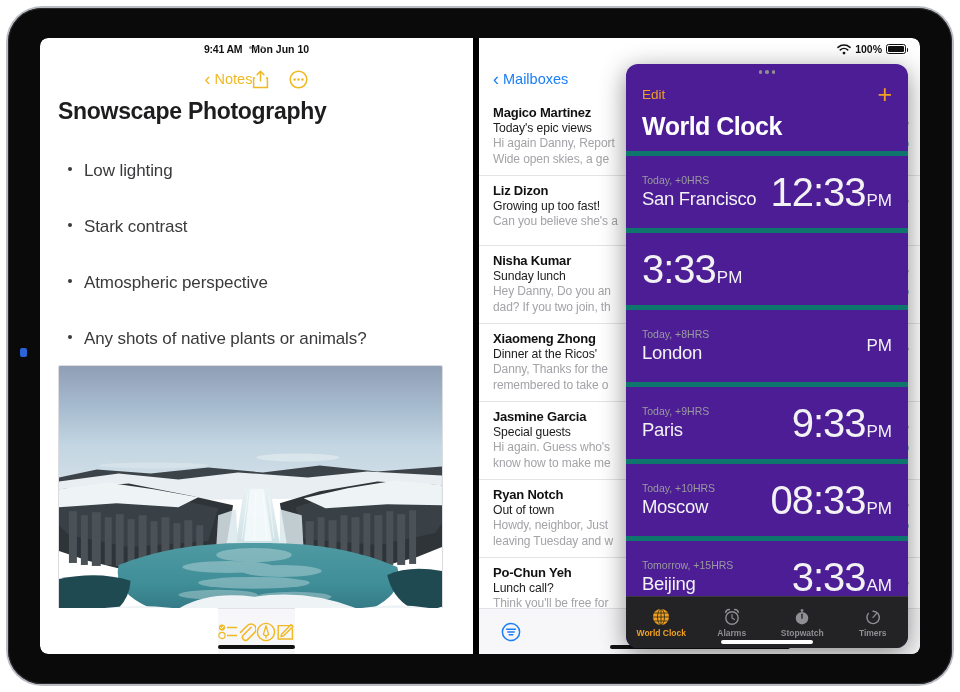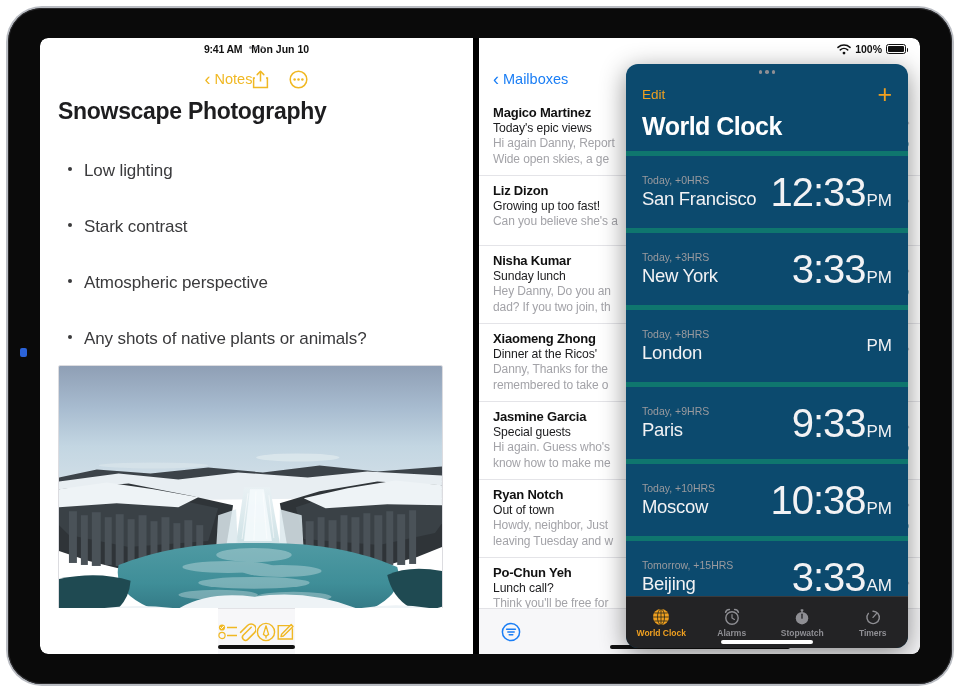--- a/index.html
+++ b/index.html
@@ -163,21 +163,21 @@
     height: 46px; flex: 0 0 46px;
     background: #f7f7f9; border-top: 1px solid #e2e2e6;
     display: flex; align-items: center; padding-left: 22px;
   }
 
   
   #clock-overlay {
     position: absolute;
     left: 586px; top: 26px;
     width: 282px; height: 584px;
-    background: #0c4a6e;
+    background: #4c1d95;
     border-radius: 12px;
     box-shadow: 0 6px 26px rgba(0,0,0,0.45);
     overflow: hidden;
     display: flex; flex-direction: column;
     z-index: 20;
   }
   .clock-dots {
     height: 16px; display: flex; justify-content: center; align-items: center; gap: 3px;
     flex: 0 0 16px;
   }
@@ -543,24 +543,20 @@
           <div class="clock-left">
             <span class="clock-offset">Today, +0HRS</span>
             <span class="clock-city">San Francisco</span>
           </div>
           <div class="clock-time">
             <span class="clock-digits">12:33</span>
             <span class="clock-ampm">PM</span>
           </div>
         </div>
         <div class="clock-row">
-          <div class="clock-left">
-            <span class="clock-offset">Today, +3HRS</span>
-            <span class="clock-city">New York</span>
-          </div>
           <div class="clock-time">
             <span class="clock-digits">3:33</span>
             <span class="clock-ampm">PM</span>
           </div>
         </div>
         <div class="clock-row">
           <div class="clock-left">
             <span class="clock-offset">Today, +8HRS</span>
             <span class="clock-city">London</span>
           </div>
@@ -577,21 +573,21 @@
             <span class="clock-digits">9:33</span>
             <span class="clock-ampm">PM</span>
           </div>
         </div>
         <div class="clock-row">
           <div class="clock-left">
             <span class="clock-offset">Today, +10HRS</span>
             <span class="clock-city">Moscow</span>
           </div>
           <div class="clock-time">
-            <span class="clock-digits">10:38</span>
+            <span class="clock-digits">08:33</span>
             <span class="clock-ampm">PM</span>
           </div>
         </div>
         <div class="clock-row">
           <div class="clock-left">
             <span class="clock-offset">Tomorrow, +15HRS</span>
             <span class="clock-city">Beijing</span>
           </div>
           <div class="clock-time">
             <span class="clock-digits">3:33</span>

